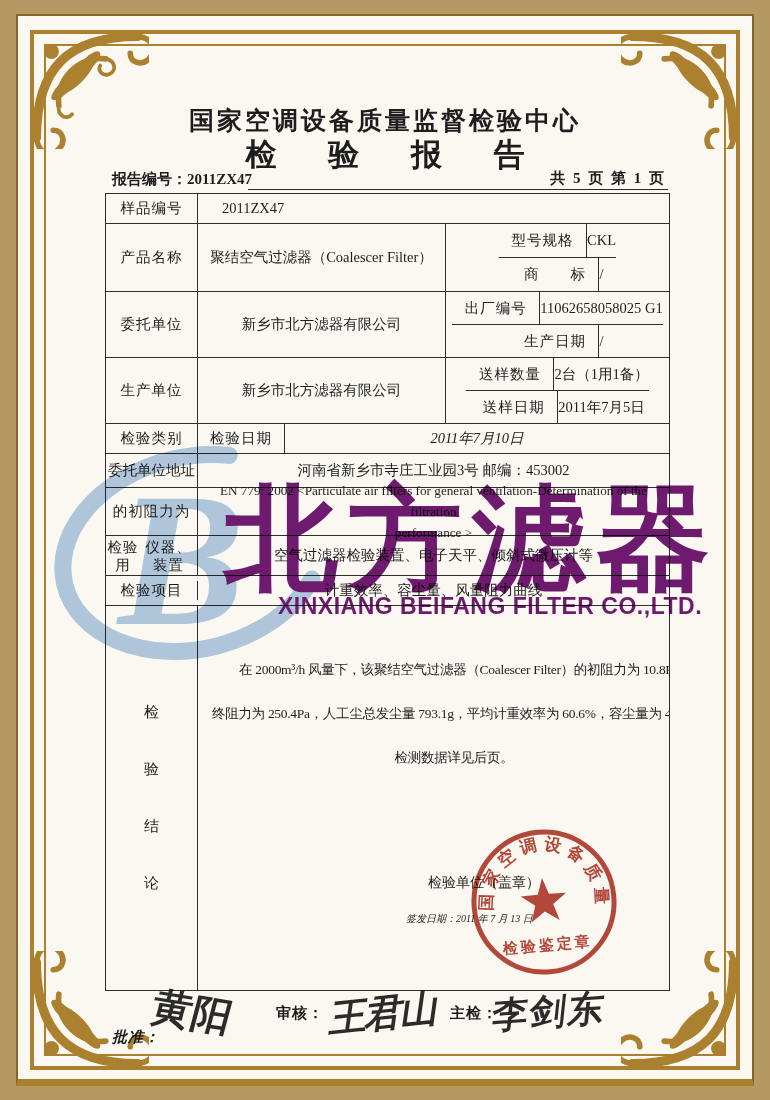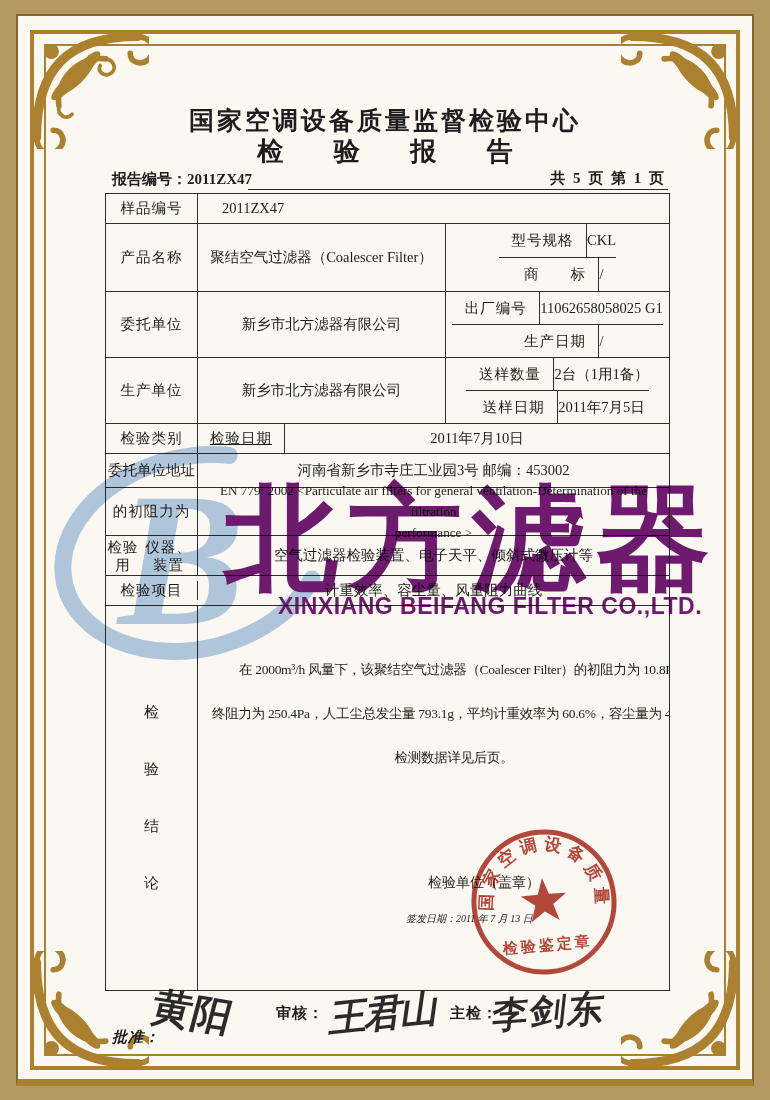--- a/index.html
+++ b/index.html
@@ -12,21 +12,21 @@
   .frameB{position:absolute;inset:44px;border:2px solid #ab8130;}
   .corner{position:absolute;width:122px;height:122px;}
   .corner.tl{left:27px;top:27px;}
   .corner.tr{right:27px;top:27px;transform:scaleX(-1);}
   .corner.bl{left:27px;bottom:27px;transform:scaleY(-1);}
   .corner.br{right:27px;bottom:27px;transform:scale(-1,-1);}
 
   .org-title{position:absolute;left:0;right:0;top:104px;text-align:center;
              font-size:25px;font-weight:700;letter-spacing:3px;}
   .doc-title{position:absolute;left:0;right:0;top:134px;text-align:center;
-             font-size:26px;font-weight:700;letter-spacing:22px;text-indent:22px;}
+             font-size:31px;font-weight:700;letter-spacing:22px;text-indent:22px;}
   .repline{position:absolute;top:170px;left:112px;font-size:15px;font-weight:600;}
   .pageinfo{position:absolute;top:169px;right:104px;font-size:15px;font-weight:600;letter-spacing:2px;}
   .rep-underline{position:absolute;top:189px;left:248px;width:420px;border-bottom:1.7px solid #2b2b2b;}
 
   .tbl{position:absolute;left:105px;top:193px;width:563px;border:1.7px solid #2e2e2e;background:transparent;}
   .band{display:flex;box-sizing:border-box;border-bottom:1.5px solid #2e2e2e;}
   .band:last-child{border-bottom:none;}
   .cell{box-sizing:border-box;border-right:1.5px solid #2e2e2e;display:flex;
         align-items:center;justify-content:center;text-align:center;font-size:14.5px;}
   .cell:last-child{border-right:none;}
@@ -185,22 +185,22 @@
           <div class="sval">2台（1用1备）</div>
         </div>
         <div class="subrow">
           <div class="slab">送样日期</div>
           <div class="sval">2011年7月5日</div>
         </div>
       </div>
     </div>
     <div class="band b5">
       <div class="cell lab">检验类别</div>
-      <div class="cell" style="width:87px;flex:0 0 87px;letter-spacing:1px;text-decoration:underline;">检验日期</div>
-      <div class="cell" style="flex:1;">2011年7月10日</div>
+      <div class="cell" style="width:87px;flex:0 0 87px;letter-spacing:1px;">检验日期</div>
+      <div class="cell" style="flex:1;font-style:italic;">2011年7月10日</div>
     </div>
     <div class="band b6">
       <div class="cell lab" style="letter-spacing:0;">委托单位地址</div>
       <div class="cell span3">河南省新乡市寺庄工业园3号  邮编：453002</div>
     </div>
     <div class="band b7">
       <div class="cell lab">的初阻力为</div>
       <div class="cell span3 basis">
         <div>EN 779: 2002 &lt;Particulate air filters for general ventilation-Determination of the filtration</div>
         <div>performance &gt;</div>

